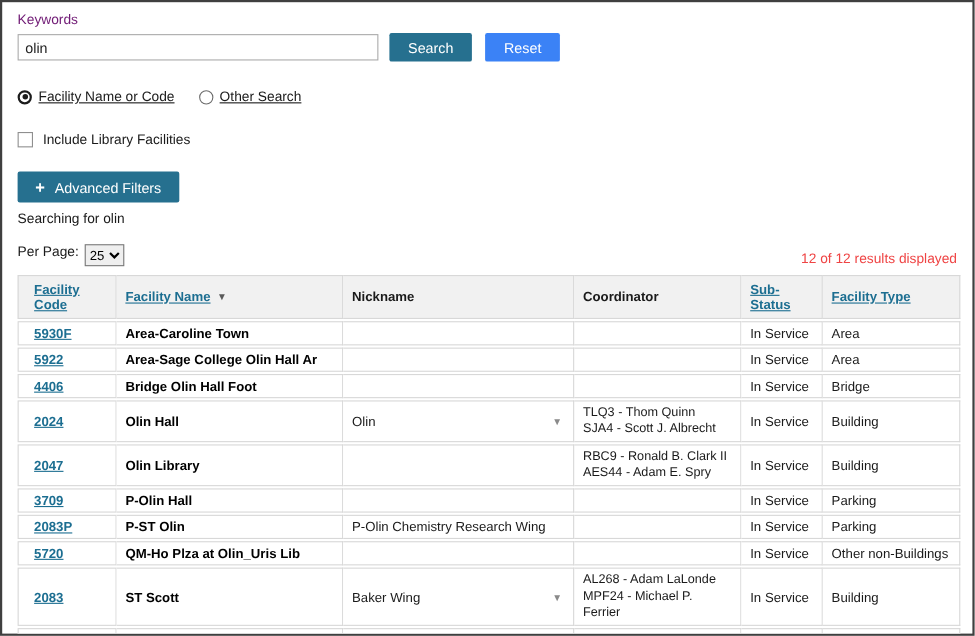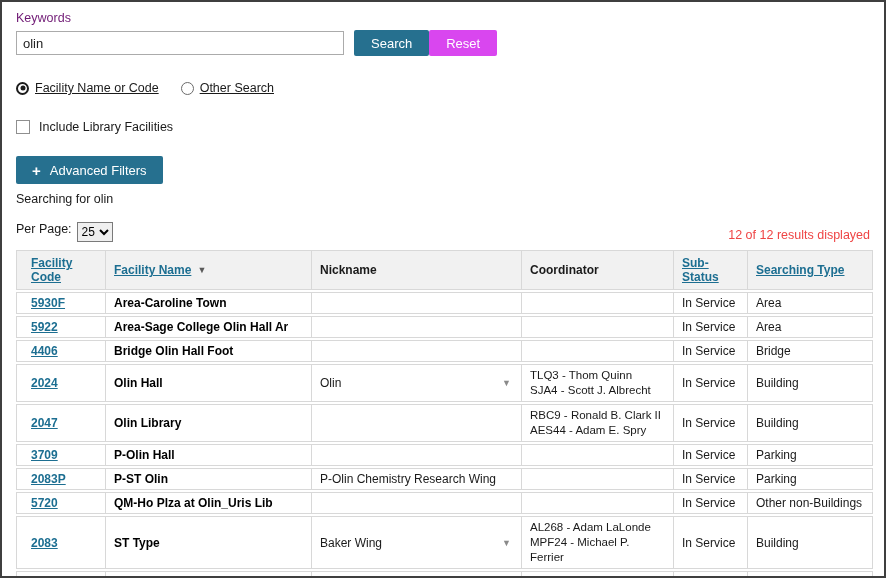--- a/index.html
+++ b/index.html
@@ -27,21 +27,21 @@
   }
   .btn {
     border: none; color: #fff;
     font-family: "Liberation Sans", sans-serif;
     font-size: 13px;
     height: 26px; padding: 0 17px;
     border-radius: 2px;
     cursor: pointer;
   }
   .btn-search { background: #26708F; margin-left: 10px; }
-  .btn-reset  { background: #d946ef; }
+  .btn-reset  { background: #3b82f6; margin-left: 12px; }
 
   .radio-row { display: flex; align-items: center; margin-top: 25px; gap: 6px; text-decoration: underline; }
   .radio { width: 13px; height: 13px; border-radius: 50%; border: 1px solid #6b6b6b; background: #fff; position: relative; display: inline-block; cursor: pointer; }
   .radio.checked { border: 2px solid #1c1c1c; }
   .radio.checked::after {
     content: ""; position: absolute; left: 50%; top: 50%;
     width: 5px; height: 5px; border-radius: 50%;
     background: #1c1c1c; transform: translate(-50%,-50%);
   }
   .radio-label { margin-right: 16px; }
@@ -161,21 +161,21 @@
         </th>
         <th>
           <a class="col-link">Facility Name</a><span class="sort-arrow">▼</span>
         </th>
         <th>Nickname</th>
         <th>Coordinator</th>
         <th>
           <a class="col-link">Sub-Status</a>
         </th>
         <th>
-          <a class="col-link">Searching Type</a>
+          <a class="col-link">Facility Type</a>
         </th>
       </tr>
     </thead>
     <tbody>
       <tr>
         <td><a class="code-link">5930F</a></td>
         <td class="name-cell">Area-Caroline Town</td>
         <td class="nick-cell"><span></span></td>
         <td>
             <div class="coord-line"></div>
@@ -261,21 +261,21 @@
         <td class="nick-cell"><span></span></td>
         <td>
             <div class="coord-line"></div>
             <div class="coord-line"></div>
           </td>
         <td>In Service</td>
         <td>Other non-Buildings</td>
       </tr>
       <tr>
         <td><a class="code-link">2083</a></td>
-        <td class="name-cell">ST Type</td>
+        <td class="name-cell">ST Scott</td>
         <td class="nick-cell">
           <div class="nick-wrap">
               <span>Baker Wing</span>
               <span class="dd-arrow">▼</span>
             </div>
         </td>
         <td>
             <div class="coord-line">AL268 - Adam LaLonde</div>
             <div class="coord-line">MPF24 - Michael P. Ferrier</div>
           </td>

